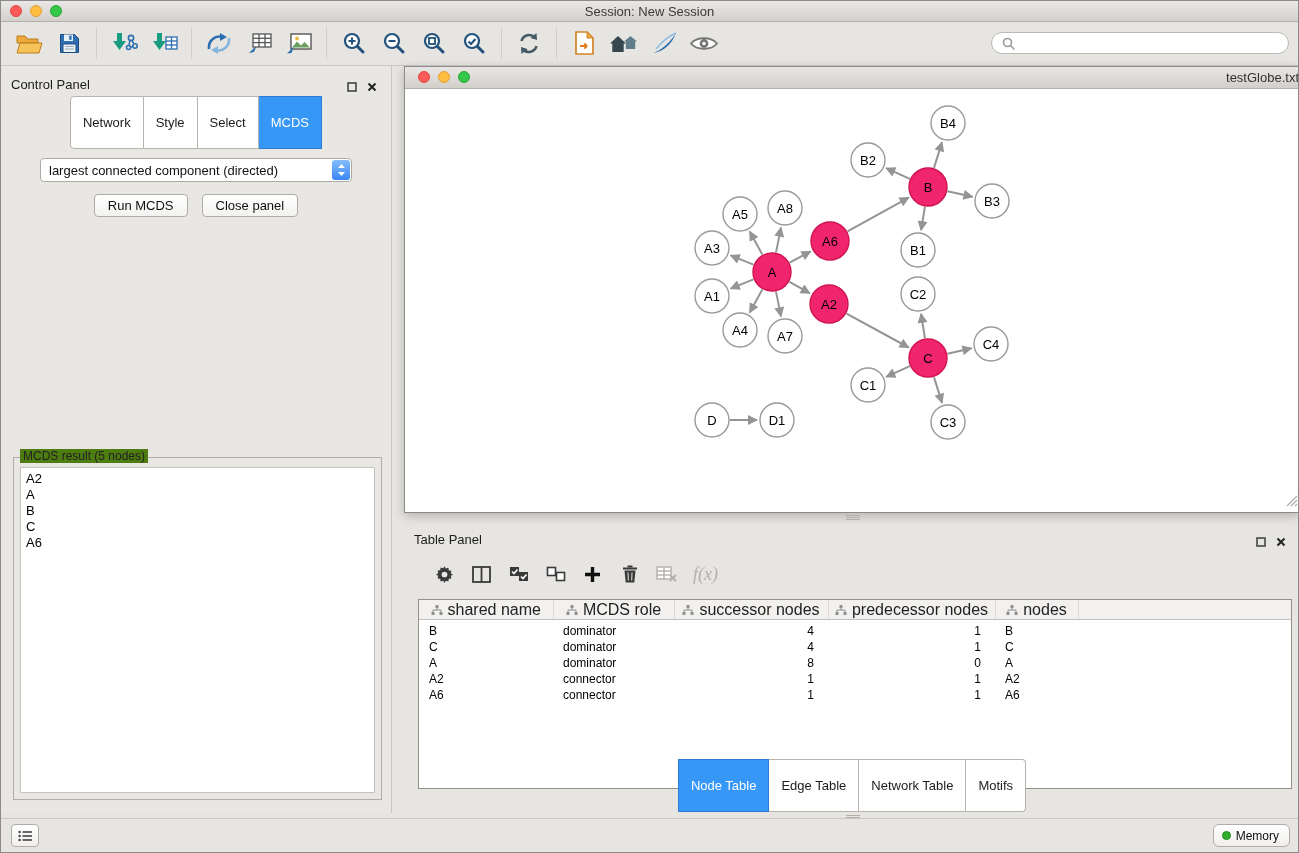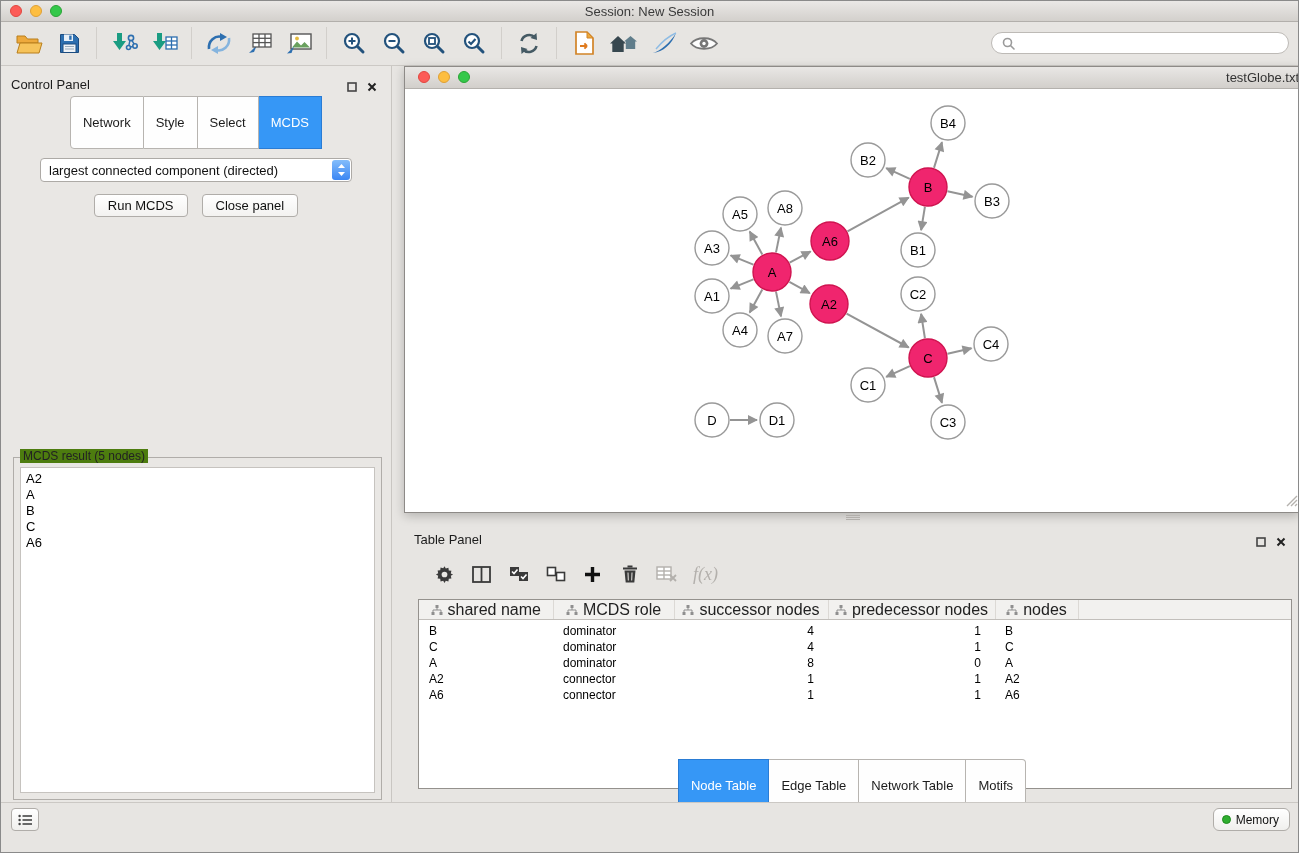--- a/index.html
+++ b/index.html
@@ -55,21 +55,21 @@
   .table-wrap{position:absolute;left:14px;right:8px;top:78px;height:188px;border:1px solid #94918d;background:#fff;overflow:hidden;}
   table{width:100%;border-collapse:collapse;table-layout:fixed;font-size:12px;}
   thead th{height:19px;background:#f2f1ef;border-bottom:1px solid #c2bfbb;border-right:1px solid #dcd9d5;font-weight:normal;font-size:16px;padding:0;color:#222;}
   thead th.filler{border-right:none;}
   .thc{display:flex;align-items:center;justify-content:center;gap:5px;}
   tbody td{height:16px;padding:0 10px;white-space:nowrap;overflow:hidden;color:#000;}
   tbody tr:first-child td{padding-top:3px;}
   td.col2,td.col3{text-align:right;padding-right:14px;}
   .tp-tabs{position:absolute;left:0;right:0;bottom:1px;display:flex;justify-content:center;}
   
-  .statusbar{position:absolute;left:0;right:0;bottom:16px;height:33px;background:#e7e5e2;border-top:1px solid #cbc8c4;}
+  .statusbar{position:absolute;left:0;right:0;bottom:0;height:33px;background:#e7e5e2;border-top:1px solid #cbc8c4;}
   .list-btn{position:absolute;left:10px;top:5px;width:28px;height:23px;background:linear-gradient(#fff,#f0efed);border:1px solid #b0ada9;border-radius:4px;display:flex;align-items:center;justify-content:center;box-sizing:border-box;}
   .memory-btn{position:absolute;right:8px;top:5px;height:23px;padding:0 10px 0 8px;background:linear-gradient(#fff,#f0efed);border:1px solid #b0ada9;border-radius:6px;display:flex;align-items:center;gap:5px;font-size:12px;color:#111;box-sizing:border-box;}
   .dot{width:9px;height:9px;border-radius:50%;background:#2fae2f;border:1px solid #1d8a1d;box-sizing:border-box;}
 </style>
 </head>
 <body>
 
 <div class="app">
 
   <div class="titlebar">

